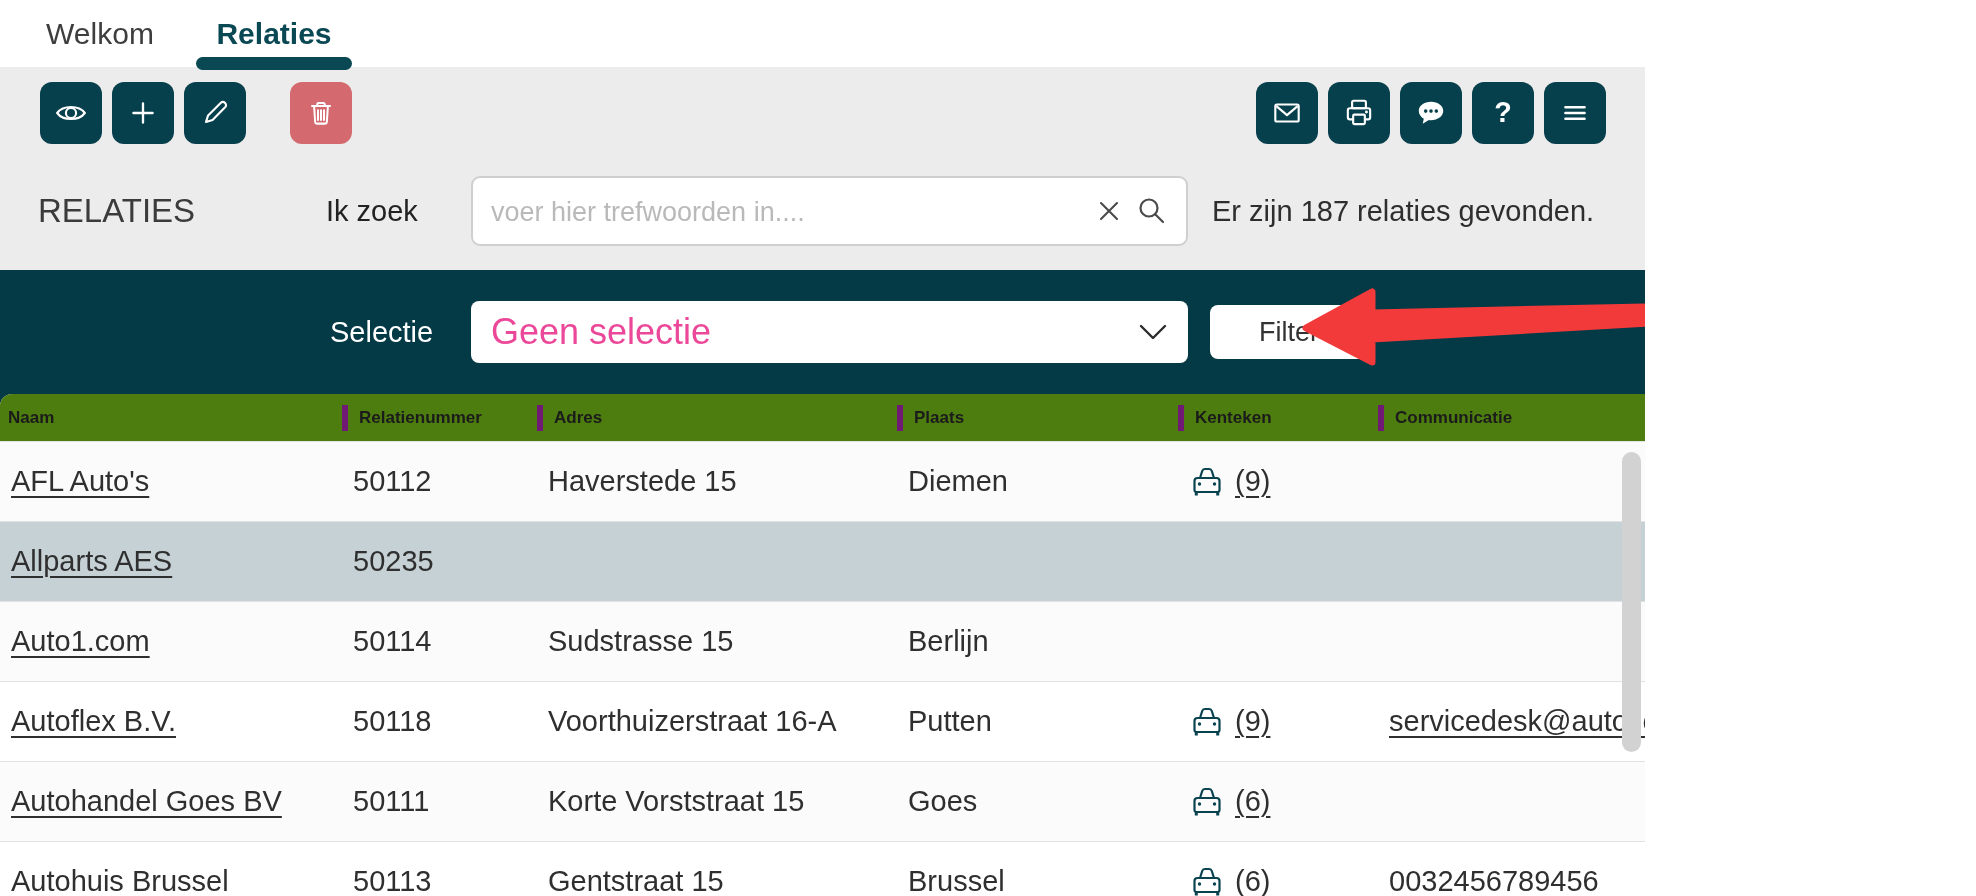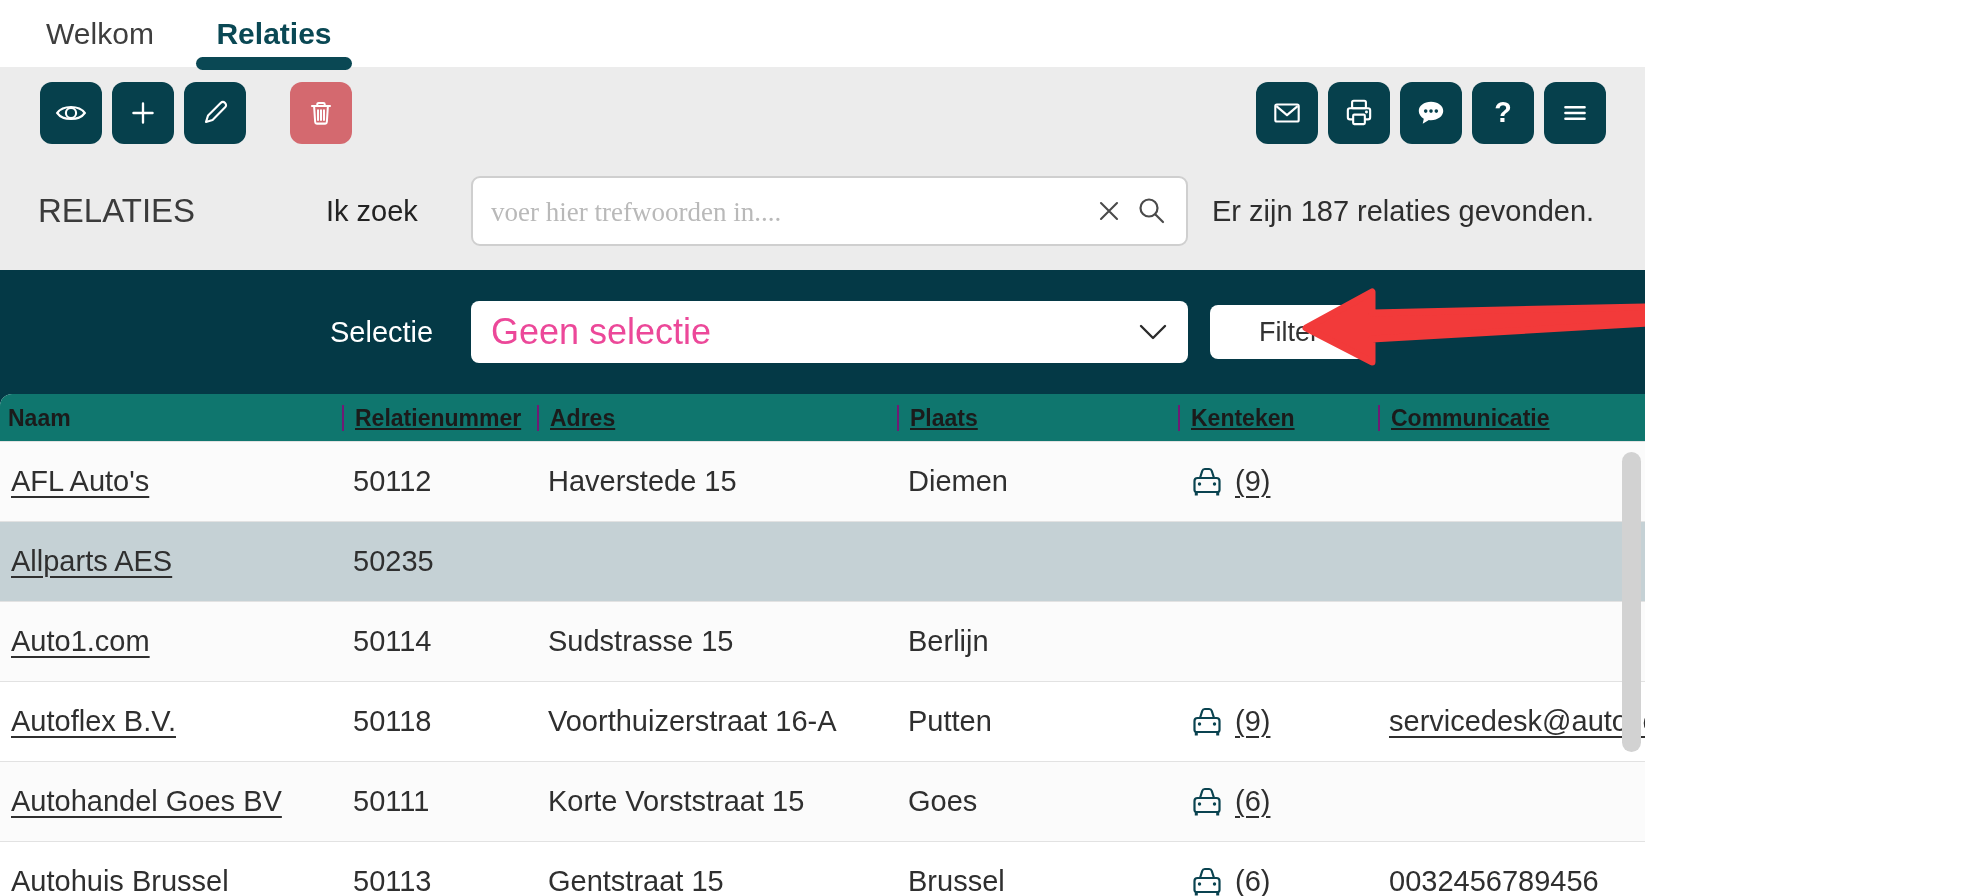--- a/index.html
+++ b/index.html
@@ -27,21 +27,21 @@
   .btn svg { width:34px; height:34px; display:block; }
 
   .search-row { position:absolute; top:108px; left:0; right:0; height:72px; }
   .page-title { position:absolute; left:38px; top:50%; transform:translateY(-50%);
                 font-size:33px; color:#3b3b3b; }
   .search-label { position:absolute; left:326px; top:50%; transform:translateY(-50%);
                   font-size:29px; color:#222; }
   .search-box { position:absolute; left:471px; top:1px; width:717px; height:70px;
                 background:#fff; border:2px solid #cfcfcf; border-radius:9px; }
   .search-box input { width:100%; height:100%; border:none; outline:none; background:transparent;
-                      font-family:Liberation Serif, serif; font-size:27px; color:#333; padding:2px 120px 0 18px; }
+                      font-family:Liberation Sans, sans-serif; font-size:27px; color:#333; padding:2px 120px 0 18px; }
   .search-box input::placeholder { color:#b9b9b9; }
   .icon-in-input { position:absolute; top:50%; transform:translateY(-50%); cursor:pointer; display:flex; }
   .clear-pos { right:62px; }
   .mag-pos { right:16px; }
   .result-text { position:absolute; left:1212px; top:50%; transform:translateY(-50%);
                  font-size:29px; color:#2e2e2e; }
 
   
   .filterbar { position:absolute; top:270px; left:0; right:0; height:134px; background:#043946; z-index:1; }
   .filter-label { position:absolute; left:330px; top:62px; transform:translateY(-50%);
@@ -51,24 +51,24 @@
             font-size:36px; color:#ec4899; cursor:pointer; }
   .select .chev { position:absolute; right:18px; top:50%; transform:translateY(-50%); display:flex; }
   .filter-btn { position:absolute; left:1210px; top:35px; width:158px; height:54px; background:#fff;
                 border:none; border-radius:8px; font-family:inherit; font-size:27px; color:#333; cursor:pointer; }
   .arrow-annotation { position:absolute; left:1300px; top:16px; width:390px; height:80px; pointer-events:none; }
 
   
   .table { position:absolute; top:394px; left:0; width:1958px; bottom:0;
            background:#fff; border-radius:12px 12px 0 0; overflow:hidden; z-index:2; }
   .thead, .tr { display:grid; grid-template-columns:342px 195px 360px 281px 200px 275px 305px; align-items:center; }
-  .thead { height:47px; background:#0f766e; font-weight:bold; font-size:23px; color:#1b1b1b; }
+  .thead { height:47px; background:#4d7c0f; font-weight:bold; font-size:17px; color:#1b1b1b; }
   .th { padding-left:11px; height:26px; line-height:26px; white-space:nowrap; }
   .th:first-child { padding-left:8px; }
-  .th + .th { border-left:2px solid #701a75;text-decoration:underline; }
+  .th + .th { border-left:6px solid #701a75; }
   .th:last-child { text-align:right; padding-right:14px; border-right:2px solid #d9d9df; }
   .tr { height:80px; border-top:1px solid #e2e2e2; font-size:29px; color:#2f2f2f; cursor:pointer; }
   .tr:nth-child(odd) { background:#fbfbfb; }
   .tr:nth-child(even) { background:#ffffff; }
   .tr.selected { background:#c5d1d5; }
   .td { padding-left:11px; white-space:nowrap; overflow:hidden; }
   .td:first-child { }
   .cell-link, .count, .comm.link {
     color:inherit; text-decoration:underline; text-decoration-thickness:2px; text-underline-offset:5px; cursor:pointer;
   }

